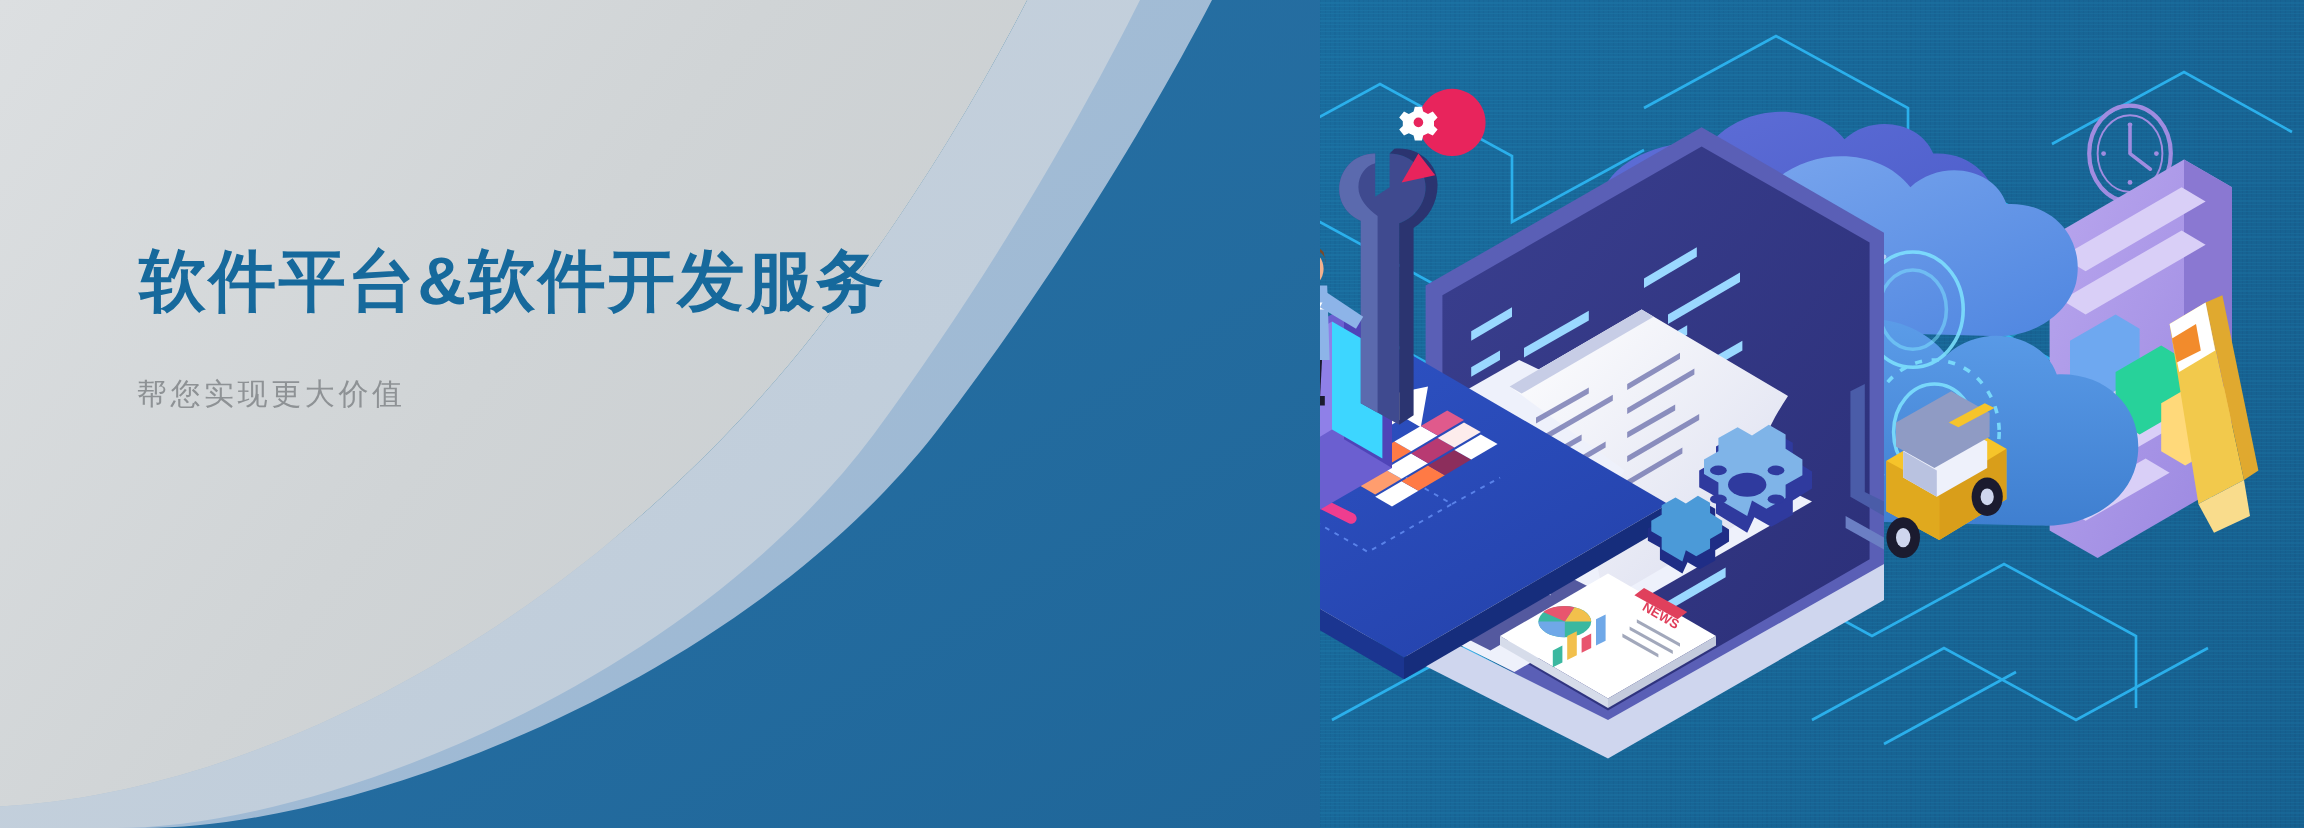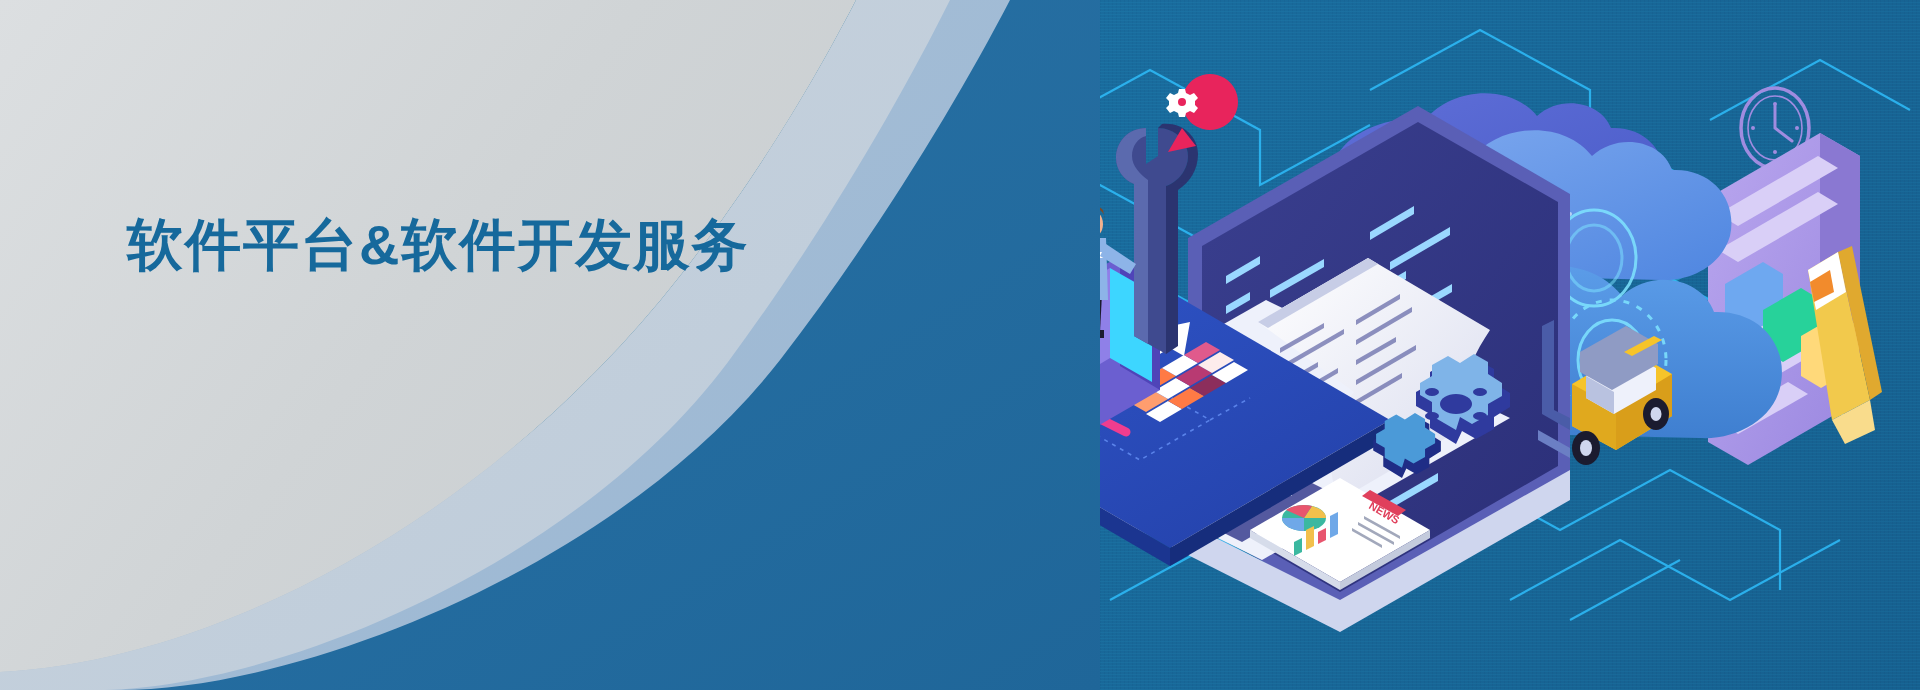--- a/index.html
+++ b/index.html
@@ -32,21 +32,21 @@
   
   .swoosh{position:absolute;left:0;top:0;width:1100px;height:690px;}
   .swoosh svg{display:block;}
 
   
   .copy{
     position:absolute;left:112px;top:196px;
     width:720px;
   }
   .title{
-    margin:15px;
+    margin:4px;
     font-size:56px;
     line-height:1.22;
     font-weight:700;
     letter-spacing:2px;
     color:#16699c;
     white-space:nowrap;
   }
   .subtitle{
     margin:44px 0 0 2px;
     font-size:25px;
@@ -468,15 +468,16 @@
       <path d="M0 690 L0 660 C240 650 520 490 700 260 C790 148 850 50 884 0 L1010 0 C960 96 880 230 780 360 C620 566 300 690 120 690 Z" fill="url(#gMid)"></path>
 
       <path d="M0 690 L0 672 C230 660 500 506 680 276 C766 166 824 62 856 0 L950 0 C900 100 824 232 728 362 C576 566 270 690 96 690 Z" fill="url(#gPale)"></path>
 
       <path d="M0 0 L856 0 C824 62 766 166 680 276 C500 506 230 660 0 672 Z" fill="url(#gGray)"></path>
     </svg>
   </div>
 
   <div class="copy">
     <h1 class="title">软件平台&amp;软件开发服务</h1>
+    <p class="subtitle">帮您实现更大价值</p>
   </div>
 
 </div>
 
 </body></html>

